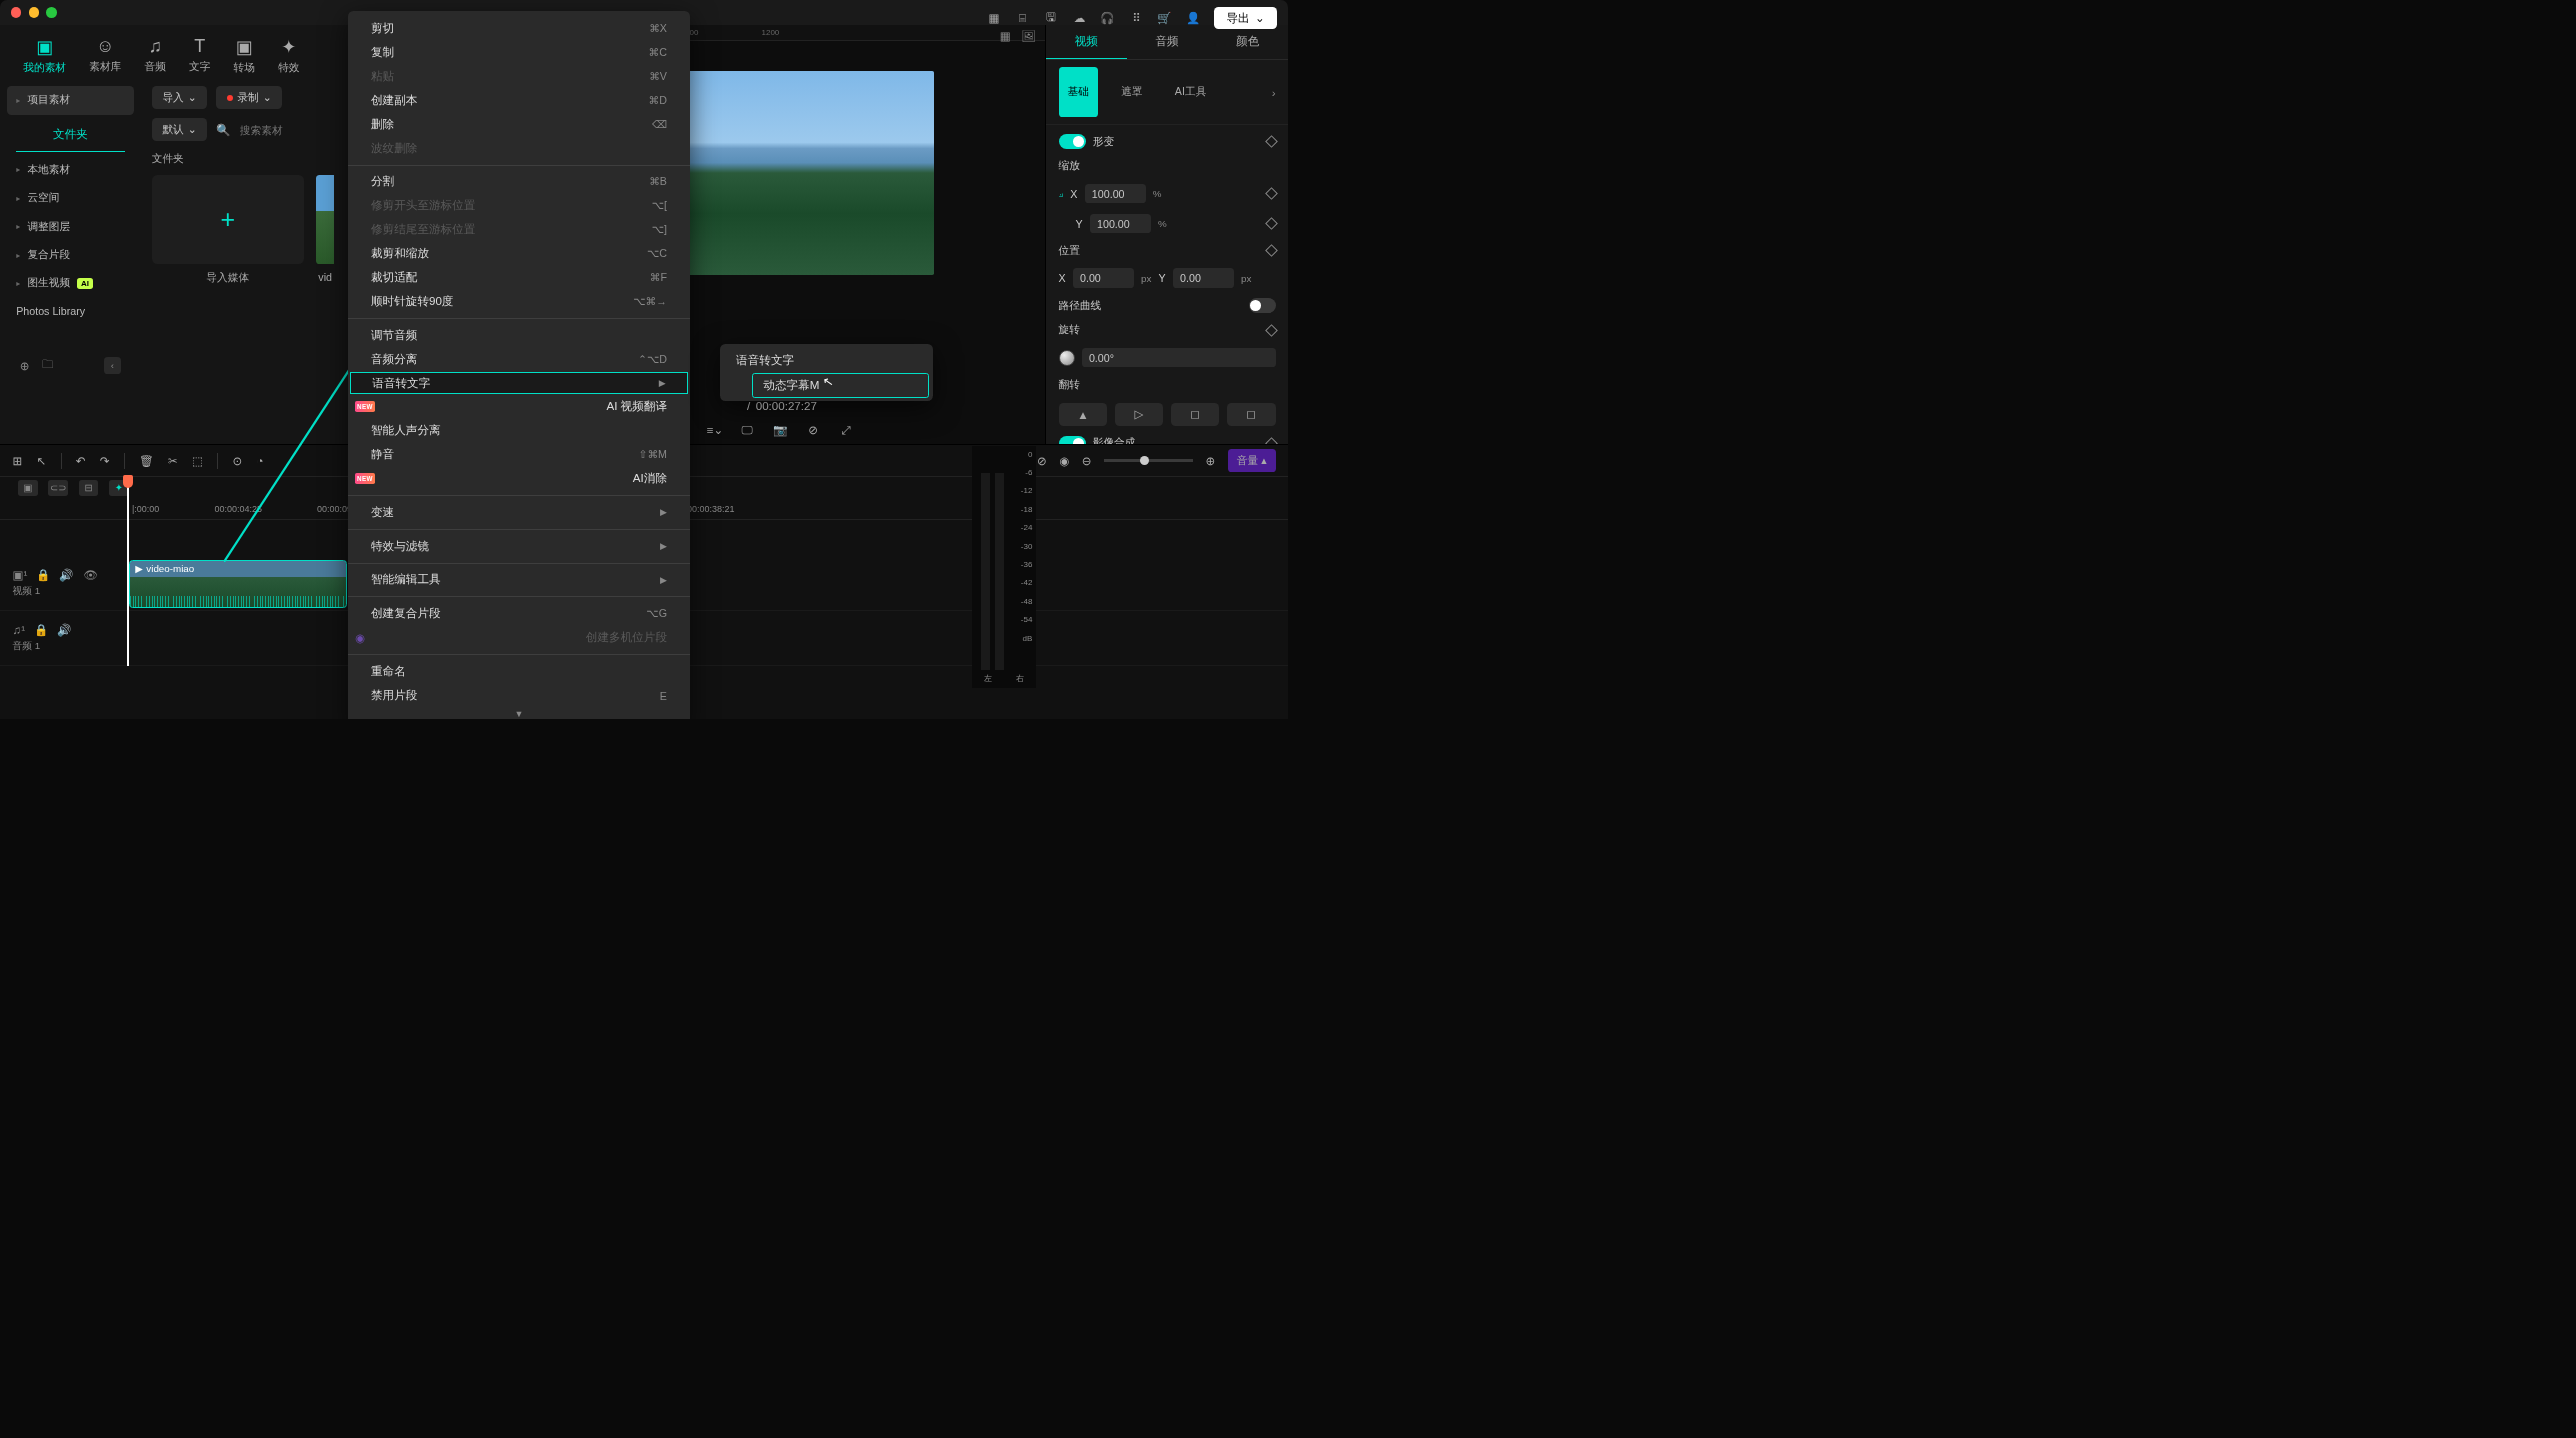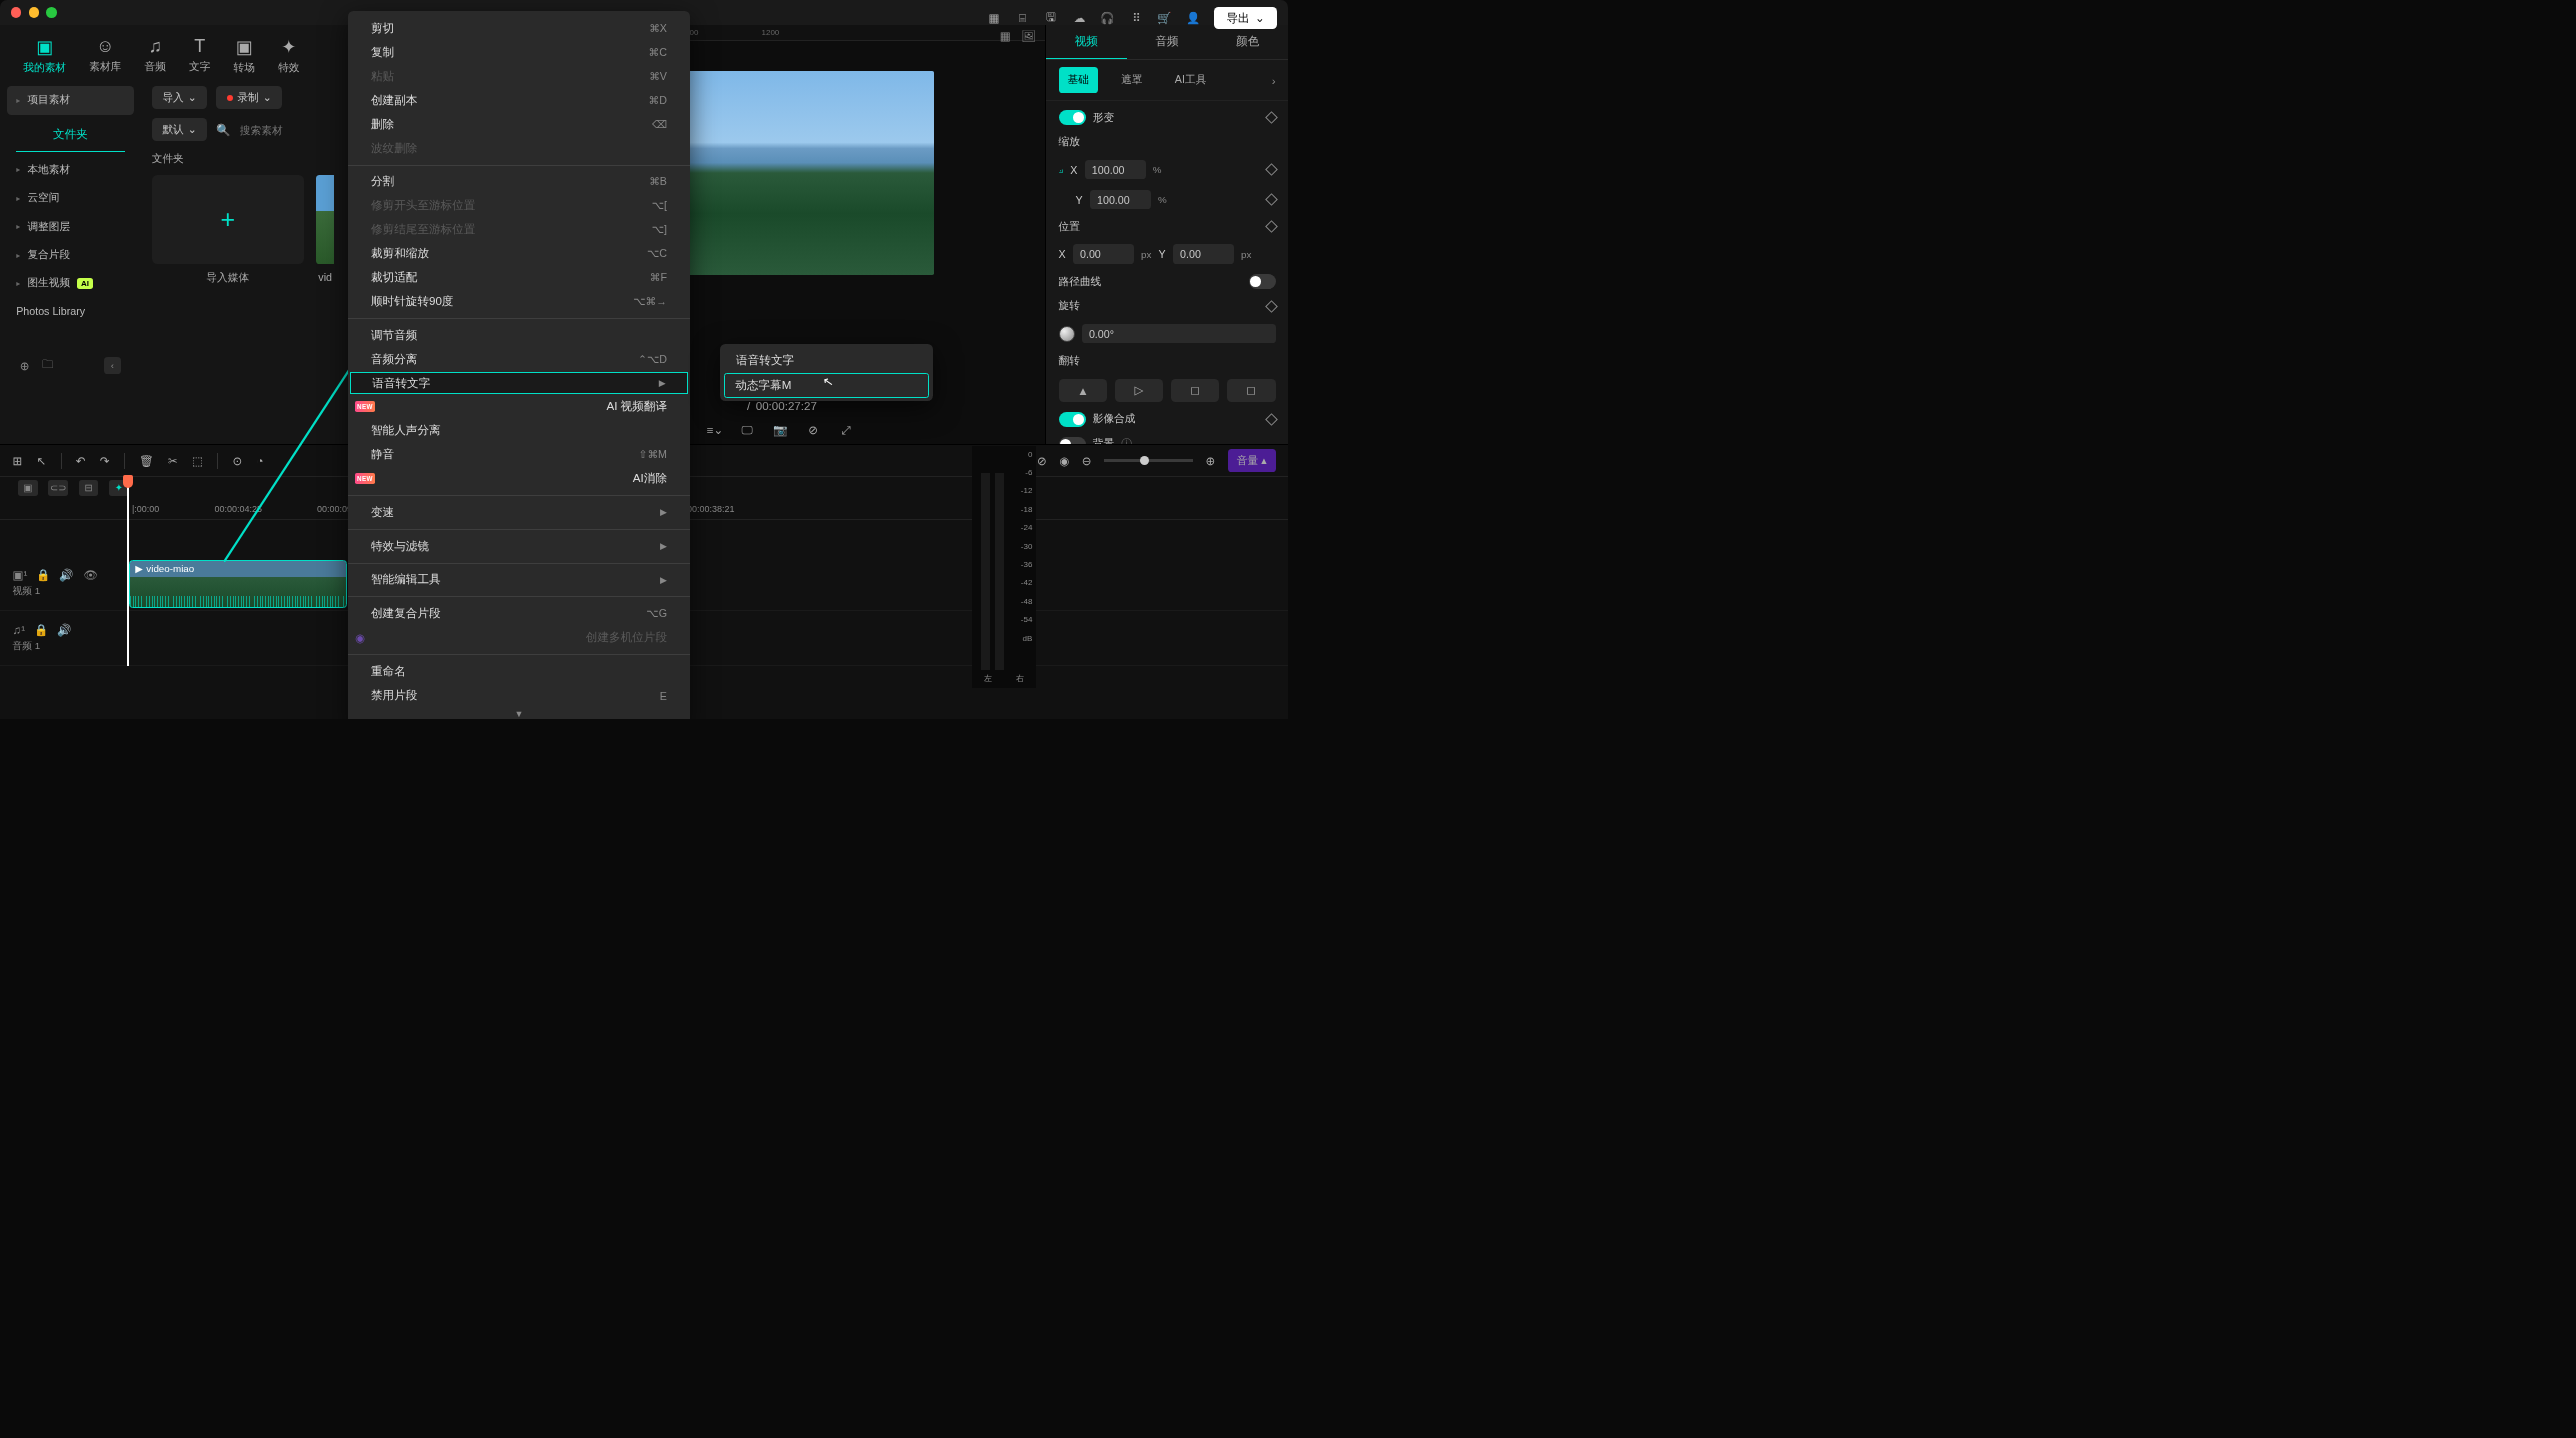--- a/index.html
+++ b/index.html
@@ -46,21 +46,21 @@
 .timebar { position:absolute;bottom:32px;left:0;right:0;display:flex;justify-content:center;gap:5.4px;color:#ddd;font-size:11.6px; }
 .playicons { position:absolute;bottom:7.2px;left:0;right:0;display:flex;gap:18px;justify-content:flex-start;padding-left:10.7px;color:#aaa;align-items:center; }
 .playicons > span { display: inline-block; width: 15px; text-align: center; }
 .brace { font-family:monospace; }
 
 .right-pane { width:243px;background:#181818;border-left:0.9px solid #000;padding:0; }
 .rtabs { display:flex;border-bottom:0.9px solid #2a2a2a; }
 .rtab { flex:1;text-align:center;padding:9px;font-size:11.6px;color:#aaa; }
 .rtab.active { color:#00e0c7;border-bottom:1.8px solid #00e0c7; }
 .rtabs2 { display:flex;gap:14.3px;padding:7.2px 12.5px;align-items:center;border-bottom:0.9px solid #222; }
-.rtab2 { font-size:10.7px;color:#aaa;padding:6px 9px;border-radius:3.6px; }
+.rtab2 { font-size:10.7px;color:#aaa;padding:18px 9px;border-radius:3.6px; }
 .rtab2.active { background:#00e0c7;color:#000; }
 .rp-body { padding:9px 12.5px;display:flex;flex-direction:column;gap:10.7px; }
 .rprow { display:flex;align-items:center;gap:7.2px;font-size:10.7px; }
 .toggle { width:27px;height:14.3px;background:#00e0c7;border-radius:9px;position:relative; }
 .toggle.off { background:#3a3a3a; }
 .toggle::after { content:'';width:10.7px;height:10.7px;background:#fff;border-radius:50%;position:absolute;top:1.8px;right:1.8px; }
 .toggle.off::after { left:1.8px;right:auto; }
 .diamond { width:9px;height:9px;border:1.3px solid #888;transform:rotate(45deg);margin-left:auto; }
 .numbox { background:#2a2a2a;padding:3.6px 7.2px;border-radius:3.6px;min-width:61px;text-align:left;font-size:10.7px; }
 .unit { color:#888;font-size:9.8px; }
@@ -104,21 +104,21 @@
 .ctx-item.hl { background:#1a1a1a;border:1.8px solid #00e0c7;margin:0 1.8px;padding:2.7px 21.5px; }
 .ctx-sep { height:0.9px;background:#3e3e3e;margin:4.5px 0; }
 .ctx-shortcut { color:#888;font-size:10.7px; }
 .ctx-arrow { color:#888;font-size:9px; }
 .new-badge { width:19.7px;height:10.7px;background:linear-gradient(90deg,#ff4a8a,#ff7a4a);border-radius:1.8px;display:inline-flex;align-items:center;justify-content:center;margin-right:5.4px;position:relative;left:-16px;font-size:6.3px;font-weight:700;letter-spacing:0.3px;color:#fff; }
 .new-badge + span { margin-left:-16px; }
 .ctx-caret { text-align:center;padding:1.8px;color:#888;font-size:9px; }
 
 .sub-menu { position:absolute;left:720px;top:344px;width:213px;background:#2a2a2a;border-radius:5.4px;padding:3.6px;z-index:101;box-shadow:0 7.2px 27px rgba(0,0,0,.6); }
 .sub-item { padding:5.4px 12.5px;font-size:11.6px;color:#ddd;border-radius:2.7px; }
-.sub-item.hl { border:1.8px solid #00e0c7;padding:3.6px 10.7px; }
+.sub-item.hl { border:1.8px solid #00e0c7;padding:3.6px 10.7px;margin-left:28px; }
 .arrow-line { position:absolute;left:224px;top:347px;width:161px;height:215px;z-index:99;pointer-events:none; }
 .cursor { position:absolute;left:823px;top:374px;z-index:200;font-size:12.5px;color:#fff;transform:rotate(-10deg); }
 .sidefoot { display:flex;gap:12.5px;padding:7.2px 12.5px;color:#888;align-items:center; }
 .sidefoot .bk { margin-left:auto;background:#2a2a2a;padding:2.7px 7.2px;border-radius:3.6px;font-size:9.8px; }
 .rotknob { width:16px;height:16px;border-radius:50%;background:radial-gradient(circle at 30% 30%,#eee,#888);border:0.9px solid #444; }
 </style>
 </head>
 <body>
 
 <div class="titlebar">

